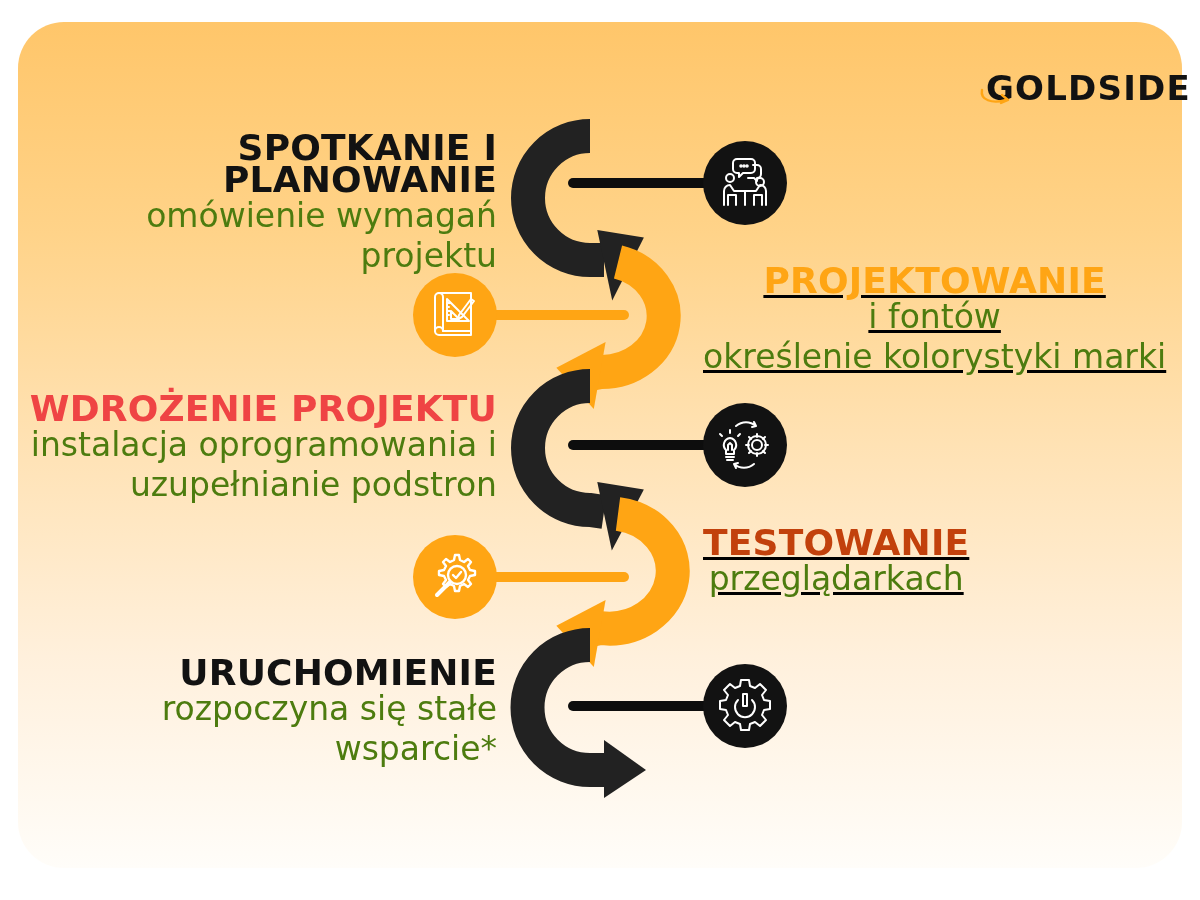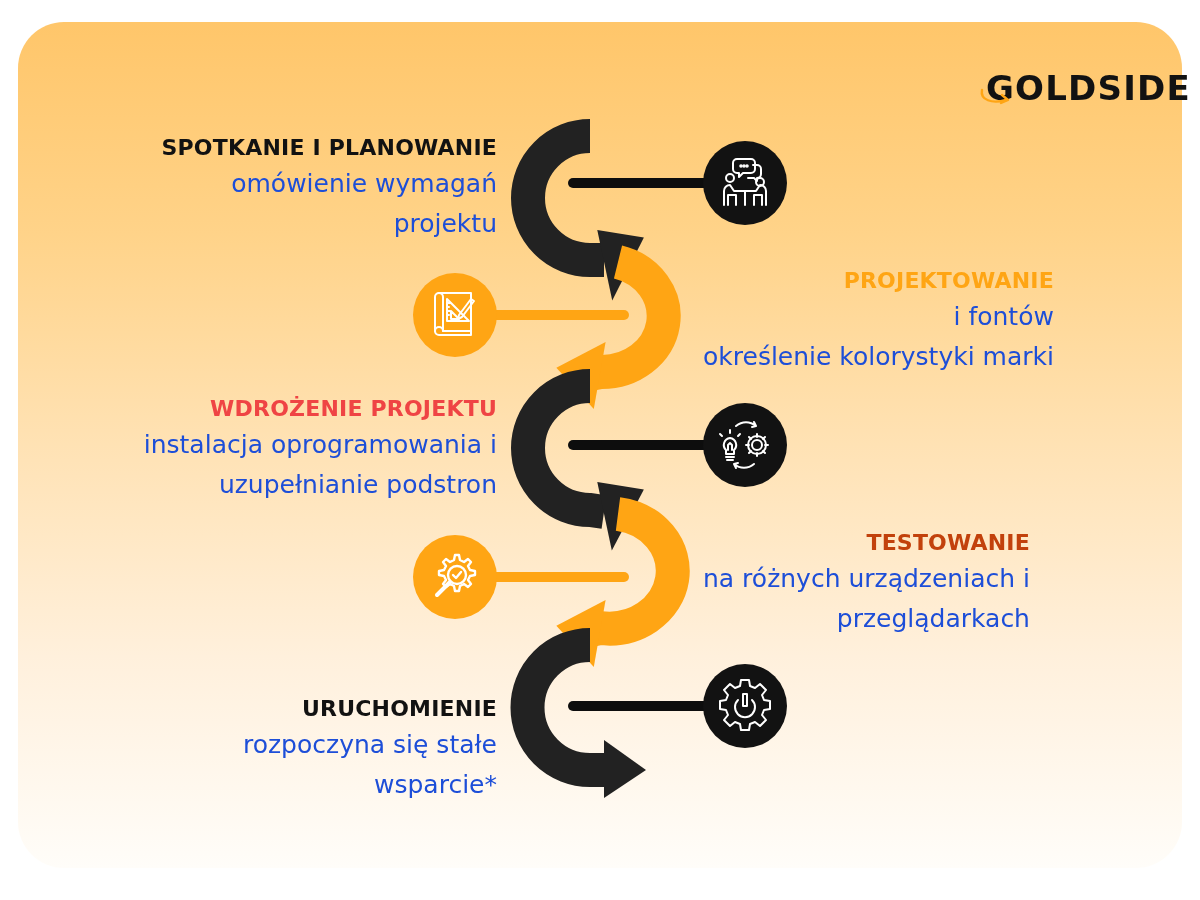--- a/index.html
+++ b/index.html
@@ -16,27 +16,27 @@
     position: absolute; left: 984px; top: 64px; height: 46px;
   }
   .logo-text {
     position: absolute; left: 2px; top: 4px; font-weight: 700; font-size: 34px; letter-spacing: 1.2px;
     color: #121212; font-family: "DejaVu Sans", sans-serif;
   }
   .logo-swoosh { position: absolute; left: -6px; top: 20px; }
   svg.flow { position: absolute; left: 0; top: 0; }
   .step { position: absolute; }
   .step.left { text-align: right; }
-  .step.right { text-align: right; }
+  .step.right { text-align: center; text-decoration: underline; }
   .step .title {
-    font-weight: 700; font-size: 22px; line-height: 32px; letter-spacing: 0.2px;
+    font-weight: 700; font-size: 36px; line-height: 32px; letter-spacing: 0.2px;
     font-family: "DejaVu Sans", sans-serif;
   }
   .step .desc {
-    font-size: 25px; line-height: 40px; color: #1d4ed8;
+    font-size: 33px; line-height: 40px; color: #4d7c0f;
     font-family: "DejaVu Sans", sans-serif;
   }
   .icon-circle {
     position: absolute; width: 84px; height: 84px; border-radius: 50%;
     display: flex; align-items: center; justify-content: center;
   }
   .icon-circle.dark { background: #121212; }
   .icon-circle.orange { background: #ffa514; }
   .icon-circle svg { display: block; }
 </style>
@@ -143,34 +143,33 @@
     <path d="M14 36 v-5 l2 -2 l2 2 v5"></path>
     <path d="M8 22 l-2 -2 M16 19 v-3 M24 22 l2 -2"></path>
     <circle cx="43" cy="31" r="5"></circle>
     <path d="M43 20 v3 M43 39 v3 M32 31 h3 M51 31 h3 M35 23 l2 2 M49 37 l2 2 M35 39 l2 -2 M49 25 l2 -2"></path>
     <circle cx="43" cy="31" r="9"></circle>
   </svg>
 </div>
 
 <div class="step right" style="left:703px; top:527px;">
   <div class="title" style="color:#c2410c;">TESTOWANIE</div>
-  <div class="desc">na różnych urządzeniach i</div>
   <div class="desc">przeglądarkach</div>
 </div>
 <div class="icon-circle orange" style="left:413px; top:535px;">
   <svg width="60" height="60" viewBox="0 0 60 60" fill="none" stroke="#fff" stroke-width="2.4" stroke-linecap="round" stroke-linejoin="round">
     <path d="M30 8 h4 l1 5 l4 2 l4 -3 l3 3 l-3 4 l2 4 l5 1 v4 l-5 1 l-2 4 l3 4 l-3 3 l-4 -3 l-4 2 l-1 5 h-4 l-1 -5 l-4 -2 l-4 3 l-3 -3 l3 -4 l-2 -4 l-5 -1 v-4 l5 -1 l2 -4 l-3 -4 l3 -3 l4 3 l4 -2 z"></path>
     <circle cx="32" cy="28" r="9"></circle>
     <path d="M28 28 l3 3 l5 -6"></path>
     <path d="M25 35 l-13 13" stroke-width="4"></path>
   </svg>
 </div>
 
 <div class="step left" style="right:703px; top:657px;">
-  <div class="title" style="color:#121212;margin-top:36px;">URUCHOMIENIE</div>
+  <div class="title" style="color:#121212;">URUCHOMIENIE</div>
   <div class="desc">rozpoczyna się stałe</div>
   <div class="desc">wsparcie*</div>
 </div>
 <div class="icon-circle dark" style="left:703px; top:664px;">
   <svg width="64" height="64" viewBox="0 0 64 64" fill="none" stroke="#fff" stroke-width="2" stroke-linecap="round" stroke-linejoin="round">
     <path d="M28 6 h8 l1 6 l5 2 l5 -4 l6 6 l-4 5 l2 5 l6 1 v8 l-6 1 l-2 5 l4 5 l-6 6 l-5 -4 l-5 2 l-1 6 h-8 l-1 -6 l-5 -2 l-5 4 l-6 -6 l4 -5 l-2 -5 l-6 -1 v-8 l6 -1 l2 -5 l-4 -5 l6 -6 l5 4 l5 -2 z"></path>
     <path d="M25 26 a10 10 0 1 0 14 0"></path>
     <path d="M30 20 h4 v12 h-4 z"></path>
   </svg>
 </div>

